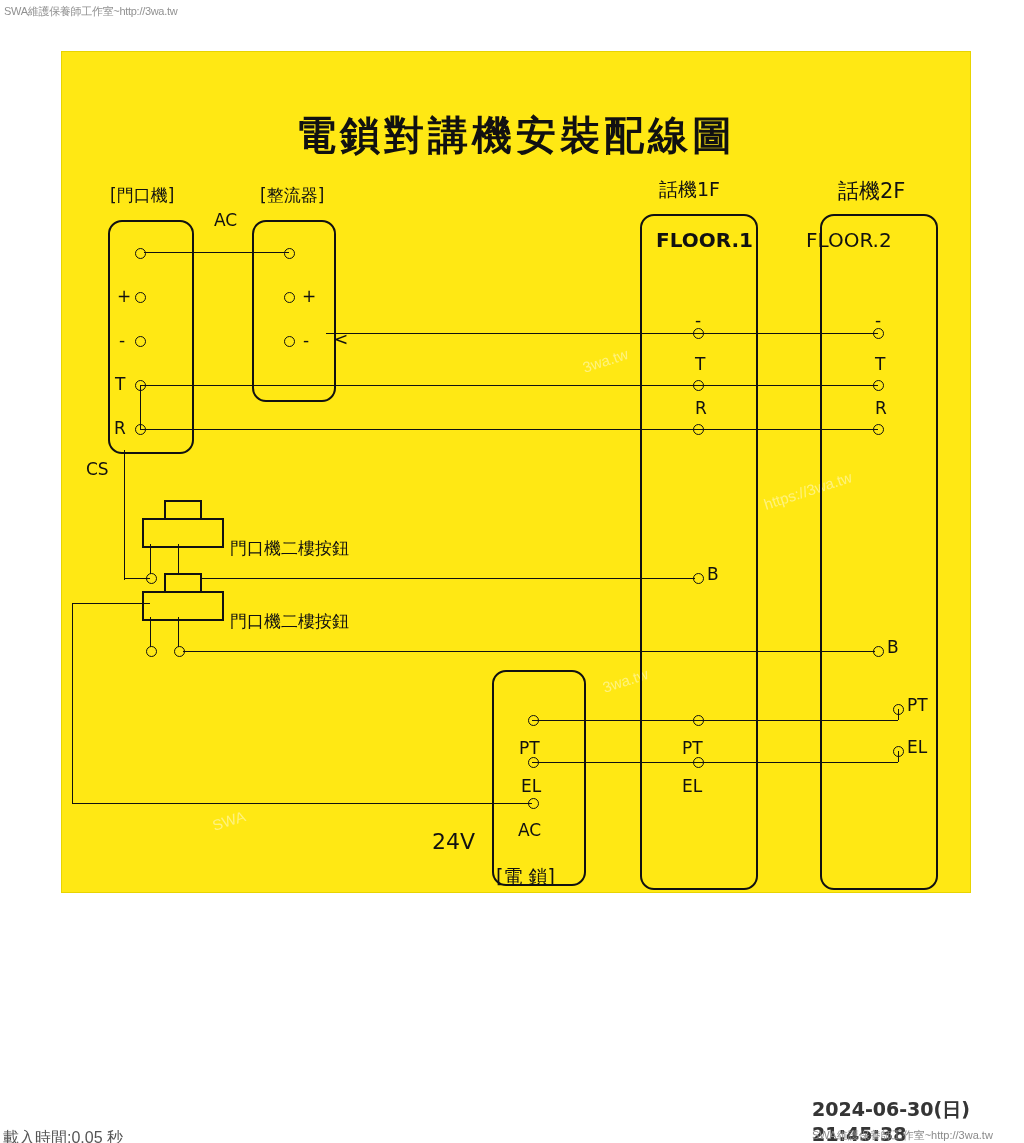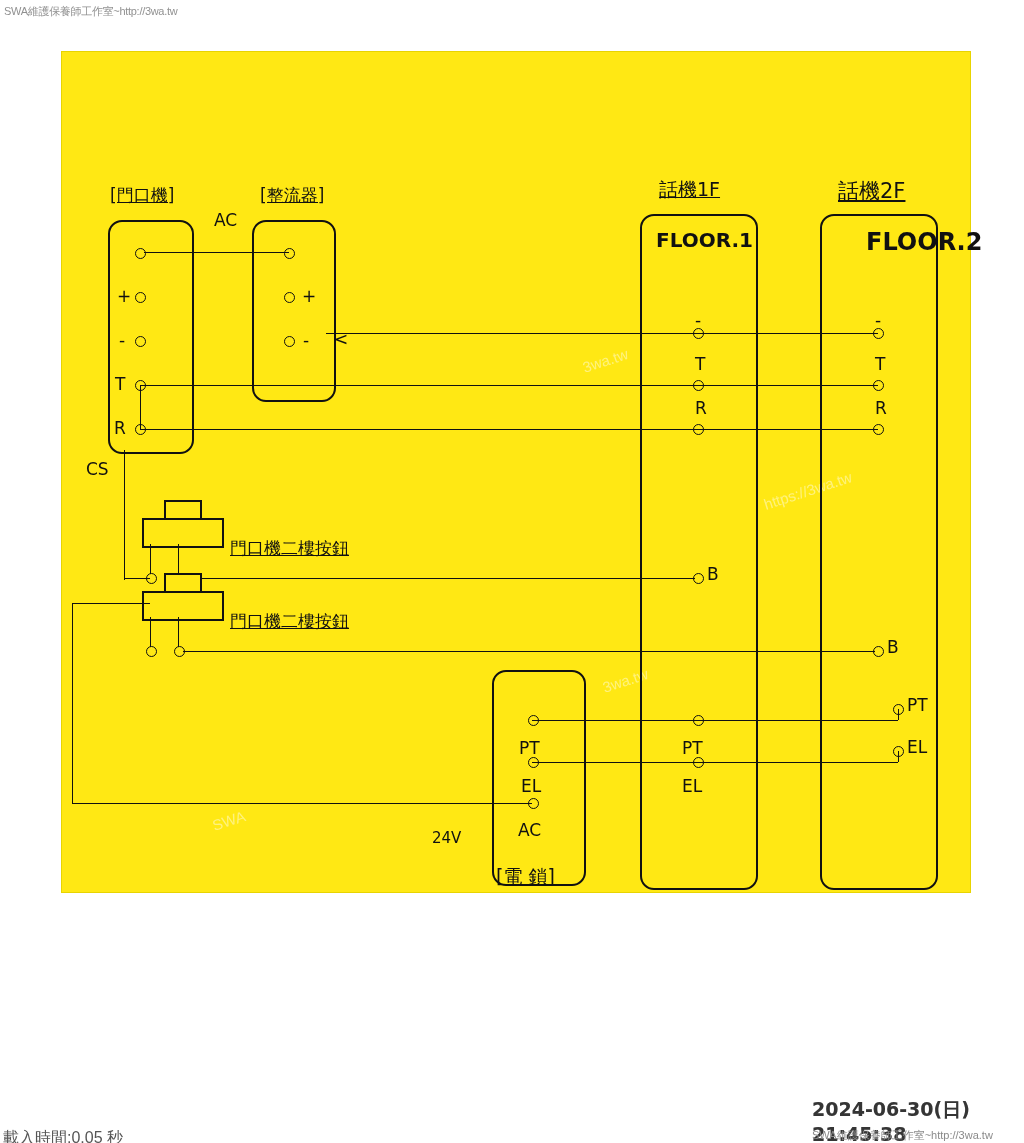--- a/index.html
+++ b/index.html
@@ -30,21 +30,21 @@
     transform:rotate(-18deg);white-space:nowrap;pointer-events:none;
   }
   .title{
     position:absolute;left:0;top:56px;width:908px;text-align:center;
     font-family:"DejaVu Sans", sans-serif;
     font-size:40px;font-weight:bold;color:#111;letter-spacing:4px;
   }
 
   
   .lbl{position:absolute;font-family:"DejaVu Sans",sans-serif;color:#111;white-space:nowrap;}
-  .lbl.cn{font-family:"DejaVu Sans",sans-serif;text-decoration:underline;}
+  .lbl.cn{font-family:"DejaVu Sans",sans-serif;}
   .box{position:absolute;border:2px solid #111;border-radius:14px;background:transparent;}
   .hline{position:absolute;height:0;border-top:1.6px solid #111;}
   .vline{position:absolute;width:0;border-left:1.6px solid #111;}
   .term{position:absolute;width:9px;height:9px;border:1.6px solid #111;border-radius:50%;background:#ffe814;}
 
   
   .btn-shape{position:absolute;}
   .btn-shape .cap{position:absolute;left:22px;top:0;width:34px;height:18px;border:2px solid #111;border-bottom:none;background:#ffe814;}
   .btn-shape .base{position:absolute;left:0;top:18px;width:78px;height:26px;border:2px solid #111;background:#ffe814;}
 
@@ -68,20 +68,21 @@
     <span>SWA維護保養師工作室~http://3wa.tw</span>
   </div>
 
   <div class="sheet">
 
     <div class="wm" style="left:520px;top:300px;">3wa.tw</div>
     <div class="wm" style="left:700px;top:430px;">https://3wa.tw</div>
     <div class="wm" style="left:150px;top:760px;">SWA</div>
     <div class="wm" style="left:540px;top:620px;">3wa.tw</div>
 
+    <div class="title">電鎖對講機安裝配線圖</div>
 
     <div class="lbl cn" style="left:48px;top:132px;font-size:17px;">[門口機]</div>
     <div class="lbl cn" style="left:198px;top:132px;font-size:17px;">[整流器]</div>
     <div class="lbl" style="left:152px;top:158px;font-size:17px;">AC</div>
     <div class="lbl cn" style="left:597px;top:125px;font-size:19px;">話機1F</div>
     <div class="lbl cn" style="left:776px;top:125px;font-size:21px;">話機2F</div>
 
     <div class="box" style="left:46px;top:168px;width:82px;height:230px;"></div>
     <div class="term" style="left:73px;top:196px;"></div>
     <div class="term" style="left:73px;top:240px;"></div>
@@ -114,42 +115,42 @@
     <div class="lbl" style="left:633px;top:302px;font-size:17px;">T</div>
     <div class="lbl" style="left:633px;top:346px;font-size:17px;">R</div>
     <div class="term" style="left:631px;top:521px;"></div>
     <div class="lbl" style="left:645px;top:512px;font-size:17px;">B</div>
     <div class="term" style="left:631px;top:663px;"></div>
     <div class="lbl" style="left:620px;top:686px;font-size:17px;">PT</div>
     <div class="term" style="left:631px;top:705px;"></div>
     <div class="lbl" style="left:620px;top:724px;font-size:17px;">EL</div>
 
     <div class="box" style="left:758px;top:162px;width:114px;height:672px;"></div>
-    <div class="lbl" style="left:804px;top:176px;font-size:24px;font-weight:bold;">FLOOR.2</div>
+    <div class="lbl" style="left:744px;top:176px;font-size:20px;font-weight:normal;">FLOOR.2</div>
     <div class="term" style="left:811px;top:276px;"></div>
     <div class="term" style="left:811px;top:328px;"></div>
     <div class="term" style="left:811px;top:372px;"></div>
     <div class="lbl" style="left:813px;top:258px;font-size:17px;">-</div>
     <div class="lbl" style="left:813px;top:302px;font-size:17px;">T</div>
     <div class="lbl" style="left:813px;top:346px;font-size:17px;">R</div>
     <div class="term" style="left:811px;top:594px;"></div>
     <div class="lbl" style="left:825px;top:585px;font-size:17px;">B</div>
     <div class="term" style="left:831px;top:652px;"></div>
     <div class="lbl" style="left:845px;top:643px;font-size:17px;">PT</div>
     <div class="term" style="left:831px;top:694px;"></div>
     <div class="lbl" style="left:845px;top:685px;font-size:17px;">EL</div>
 
     <div class="box" style="left:430px;top:618px;width:90px;height:212px;"></div>
     <div class="term" style="left:466px;top:663px;"></div>
     <div class="lbl" style="left:457px;top:686px;font-size:17px;">PT</div>
     <div class="term" style="left:466px;top:705px;"></div>
     <div class="lbl" style="left:459px;top:724px;font-size:17px;">EL</div>
     <div class="term" style="left:466px;top:746px;"></div>
     <div class="lbl" style="left:456px;top:768px;font-size:17px;">AC</div>
-    <div class="lbl" style="left:370px;top:777px;font-size:15px;">24V</div>
+    <div class="lbl" style="left:370px;top:777px;font-size:22px;">24V</div>
     <div class="lbl cn" style="left:434px;top:812px;font-size:19px;text-align:center;">[電 鎖]</div>
 
     <div class="hline" style="left:264px;top:281px;width:552px;"></div>
 
     <div class="hline" style="left:78px;top:333px;width:738px;"></div>
     <div class="vline" style="left:78px;top:333px;height:44px;"></div>
 
     <div class="hline" style="left:78px;top:377px;width:738px;"></div>
 
     <div class="btn-shape" style="left:80px;top:448px;width:78px;height:44px;">

